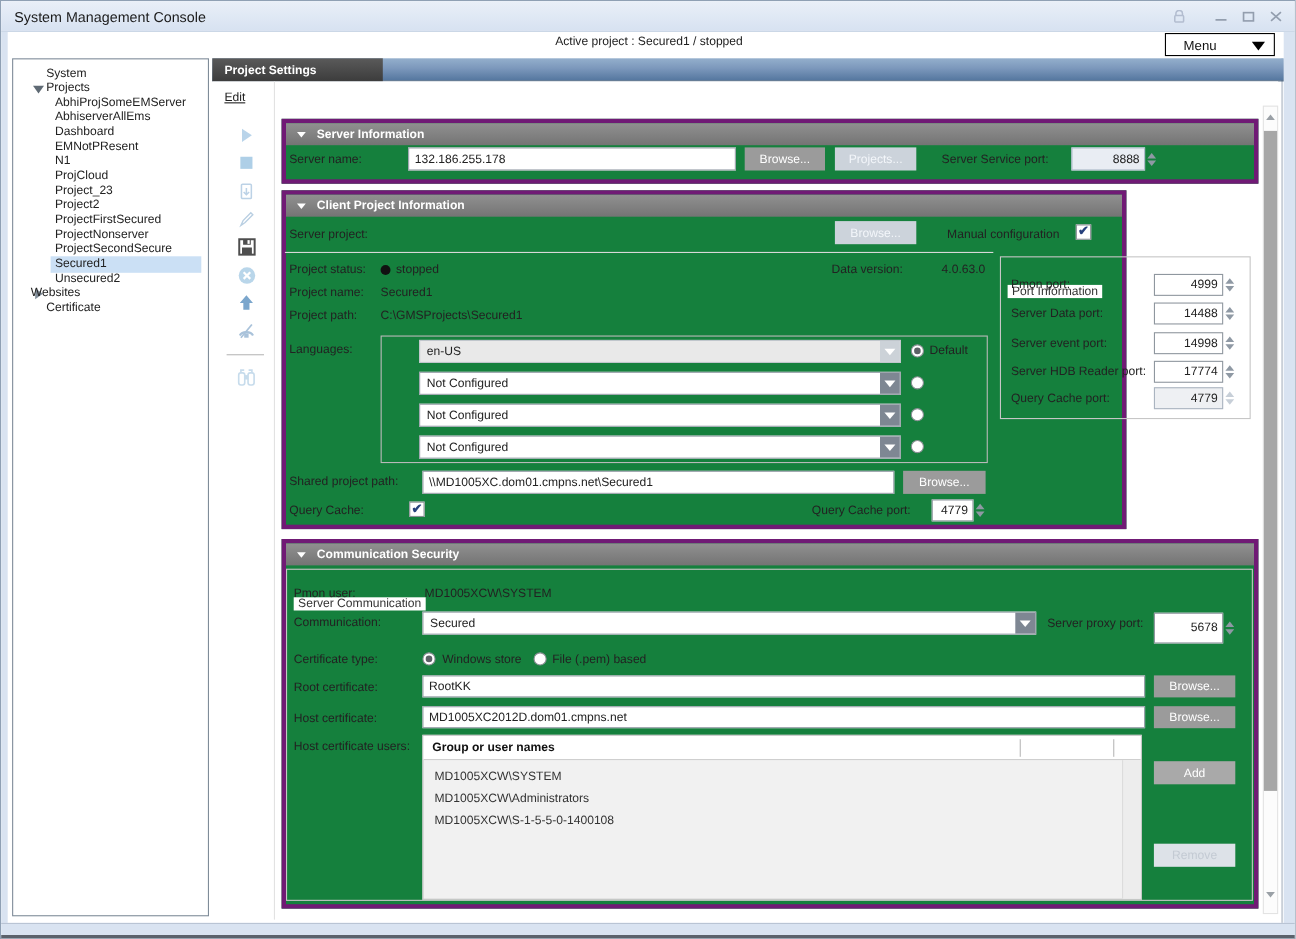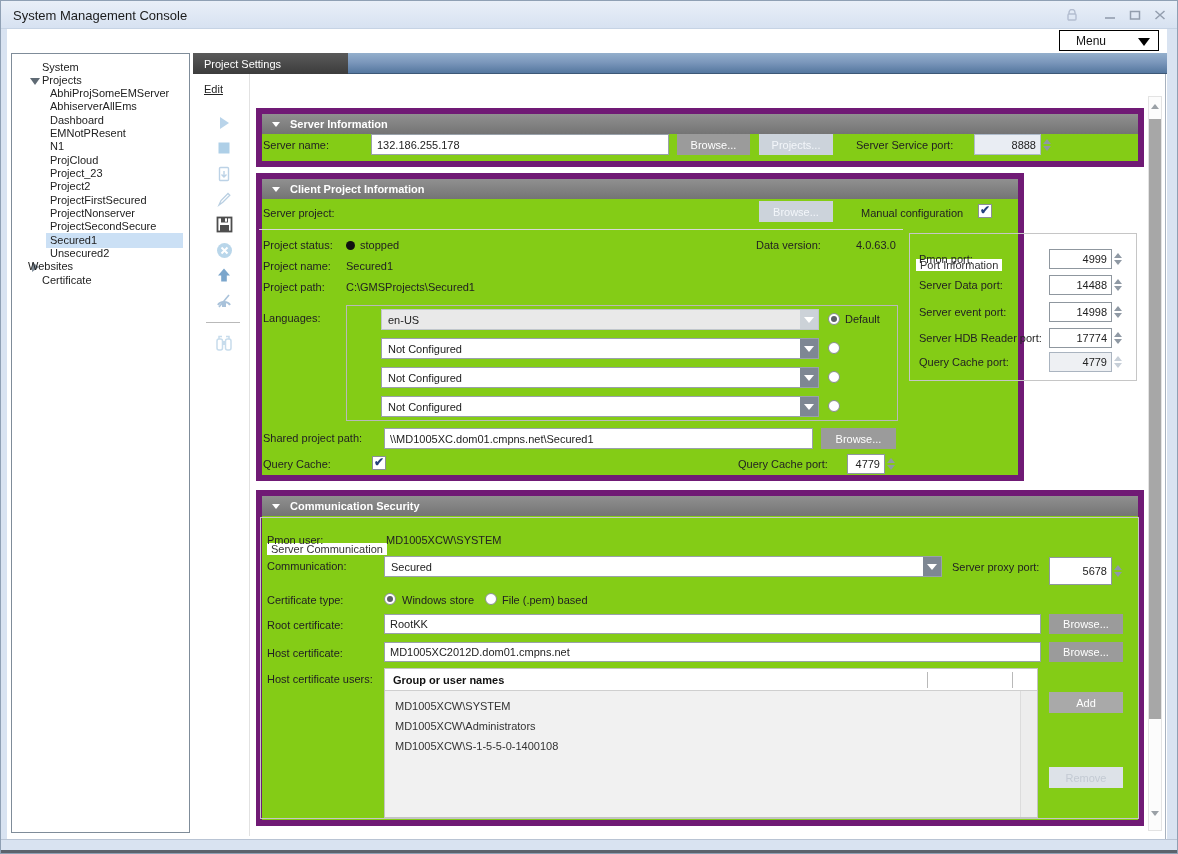--- a/index.html
+++ b/index.html
@@ -30,33 +30,33 @@
   .tree-hl { position:absolute; left:34px; right:6px; top:-1px; height:15px; background:#cbe0f5; }
   .tw-exp { position:absolute; left:18px; top:4px; width:0; height:0;
     border-left:5px solid transparent; border-right:5px solid transparent; border-top:7px solid #5f6a74; }
   .tw-col { position:absolute; left:20px; top:2px; width:0; height:0;
     border-top:5px solid transparent; border-bottom:5px solid transparent; border-left:7px solid #808d99; }
 
   
   .tabstrip { position:absolute; left:192px; top:52px; width:974px; height:21px;
     background:linear-gradient(180deg,#94afcc 0%,#7c98bc 45%,#55779f 100%); border-bottom:1px solid #3d5877; }
   .tab { position:absolute; left:0; top:0; width:155px; height:21px; background:linear-gradient(#5a5a5a,#3c3c3c);
-    color:#fff; font-size:11px; font-weight:normal; display:flex; align-items:center; padding-left:11px; }
+    color:#fff; font-size:11px; font-weight:bold; display:flex; align-items:center; padding-left:11px; }
   .content { position:absolute; left:192px; top:73px; width:969px; height:765px; background:#fff; }
   .edit-label { position:absolute; left:203px; top:82px; font-size:11px; color:#222;text-decoration:underline; }
   .tool-sep { position:absolute; left:205px; width:34px; height:1px; background:#b9b9b9; }
   .vdiv { position:absolute; left:248px; top:73px; width:1px; height:762px; background:#e2e2e2; }
   .toolbtn { position:absolute; left:213px; width:20px; height:20px; display:flex; align-items:center; justify-content:center; }
 
   
   .lbl { position:absolute; font-size:11px; color:#222; white-space:nowrap; }
   .val { position:absolute; font-size:11px; color:#222; white-space:nowrap; }
 
   
-  .section { position:absolute; border:6px solid #701a75; background:#84cc16; }
+  .section { position:absolute; border:4px solid #701a75; background:#15803d; }
   .sec-header { position:absolute; left:0; top:0; width:100%; height:20px;
     background:linear-gradient(#909090,#747474); color:#fff; font-size:11px; font-weight:bold;
     display:flex; align-items:center; padding-left:10px; }
   .sec-arrow { width:0; height:0; border-left:4px solid transparent; border-right:4px solid transparent;
     border-top:5px solid #fff; margin-right:10px; }
 
   
   .input { position:absolute; background:#fff; border:1px solid #99a1aa; font-size:11px; color:#222;
     display:flex; align-items:center; padding:0 5px; white-space:nowrap; overflow:hidden; }
   .btn { position:absolute; background:#9b9b9b; color:#fff; font-size:11px;
@@ -137,20 +137,21 @@
       <svg width="12" height="12" viewBox="0 0 12 12">
           <path d="M1.5 2 L10.5 10 M10.5 2 L1.5 10" stroke="#939eae" stroke-width="1.5"></path>
         </svg>
     </div>
   </div>
 
   <div class="frame" style="left:0;top:28px;width:6px;height:810px;"></div>
   <div class="frame" style="left:1166px;top:28px;width:12px;height:810px;"></div>
   <div class="edge-line" style="left:1164px;top:52px;width:1px;height:786px;"></div>
 
+  <div class="active-project">Active project : Secured1 / stopped</div>
   <div class="menu-btn">
     <span>Menu</span>
     <span class="dd-tri"></span>
   </div>
 
   <div class="tree-panel">
     <div class="tree-row" style="top:7px;">
         <span class="tree-label" style="left:30px;">System</span>
       </div>
     <div class="tree-row" style="top:20px;">

